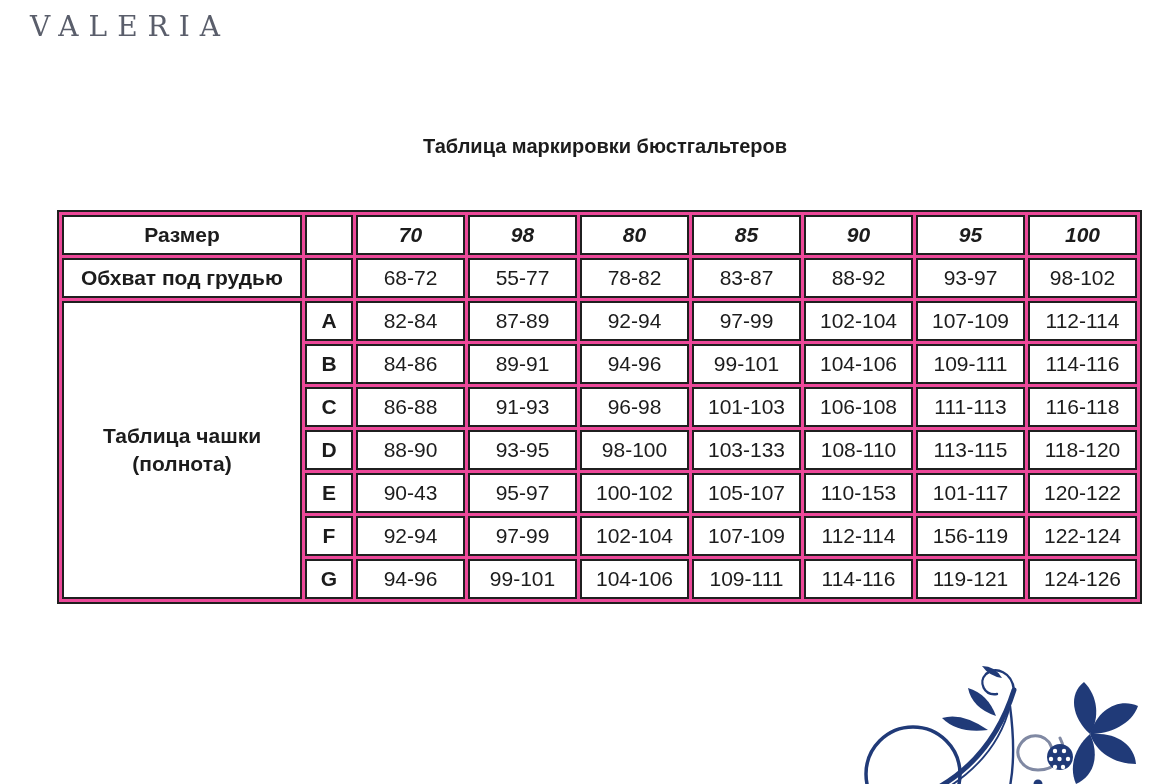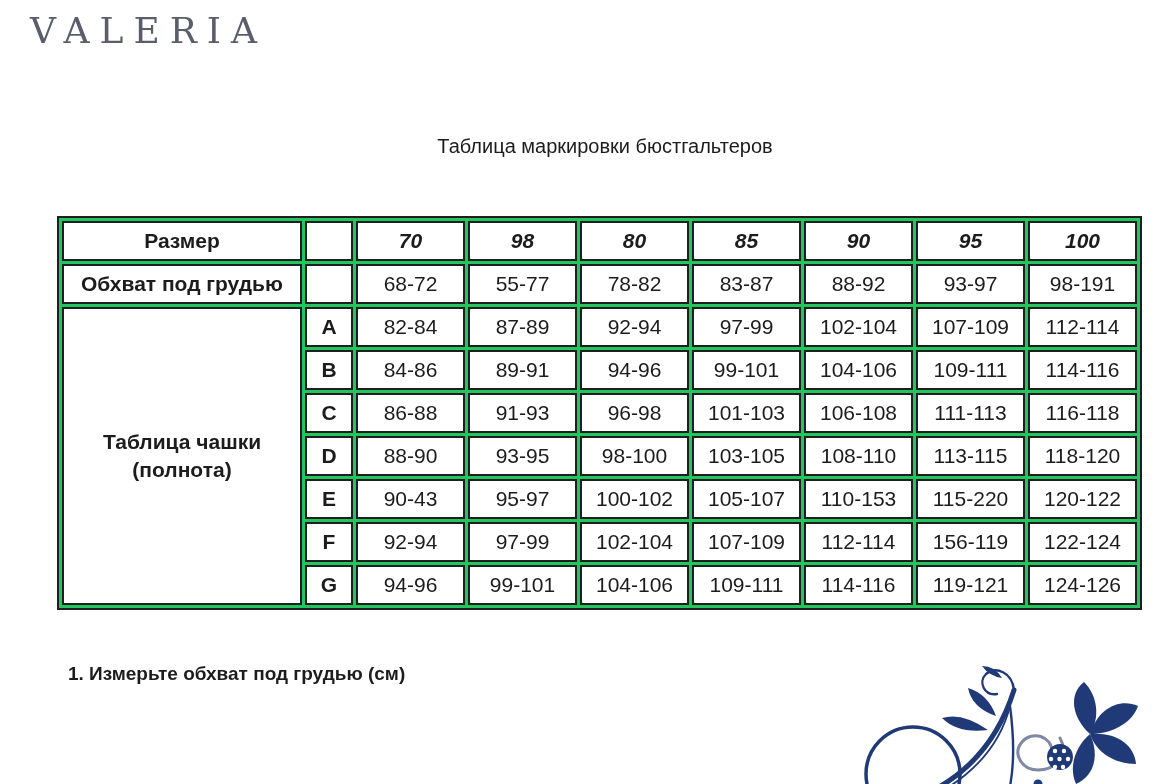--- a/index.html
+++ b/index.html
@@ -14,32 +14,32 @@
   html,body{margin:0;padding:0;}
   body{
     width:1173px;height:784px;position:relative;overflow:hidden;
     background:#ffffff;
     font-family:"Liberation Sans", sans-serif;
     color:var(--text);
   }
   .logo{
     position:absolute;left:30px;top:10px;
     font-family:"DejaVu Serif", serif;
-    font-size:36px;letter-spacing:10px;
+    font-size:28px;letter-spacing:10px;
     color:var(--logo);font-weight:400;
   }
   .title{
     position:absolute;left:37px;top:135px;width:1136px;
-    text-align:center;font-size:20px;font-weight:normal;
+    text-align:center;font-size:20px;font-weight:bold;
   }
   table.size-chart{
-    position:absolute;left:57px;top:216px;
+    position:absolute;left:57px;top:210px;
     border-collapse:separate;border-spacing:3px;
     border:2px solid var(--border);
-    table-layout:fixed;background:#22c55e;
+    table-layout:fixed;background:#ec4899;
   }
   table.size-chart td{
     border:2px solid var(--border);
     box-sizing:border-box;height:40px;
     text-align:center;vertical-align:middle;
     font-size:21px;padding:0;background:#fff;color:var(--text);
   }
   td.label{
     text-align:left;padding-left:13px;
     font-weight:bold;font-size:20px;
@@ -91,21 +91,21 @@
       </tr>
     <tr>
       <td class="peach label">Обхват под грудью</td>
       <td></td>
     <td>68-72</td>
         <td>55-77</td>
         <td>78-82</td>
         <td>83-87</td>
         <td>88-92</td>
         <td>93-97</td>
-        <td>98-191</td>
+        <td>98-102</td>
       </tr>
   <tr>
         <td class="peach label cup-label" rowspan="7">Таблица чашки
 (полнота)</td>
         <td class="cup-letter">A</td>
         <td>82-84</td>
         <td>87-89</td>
         <td>92-94</td>
         <td>97-99</td>
         <td>102-104</td>
@@ -130,33 +130,33 @@
         <td>101-103</td>
         <td>106-108</td>
         <td>111-113</td>
         <td>116-118</td>
       </tr>
       <tr>
         <td class="cup-letter">D</td>
         <td>88-90</td>
         <td>93-95</td>
         <td>98-100</td>
-        <td>103-105</td>
+        <td>103-133</td>
         <td>108-110</td>
         <td>113-115</td>
         <td>118-120</td>
       </tr>
       <tr>
         <td class="cup-letter">E</td>
         <td>90-43</td>
         <td>95-97</td>
         <td>100-102</td>
         <td>105-107</td>
         <td>110-153</td>
-        <td>115-220</td>
+        <td>101-117</td>
         <td>120-122</td>
       </tr>
       <tr>
         <td class="cup-letter">F</td>
         <td>92-94</td>
         <td>97-99</td>
         <td>102-104</td>
         <td>107-109</td>
         <td>112-114</td>
         <td>156-119</td>
@@ -169,21 +169,20 @@
         <td>104-106</td>
         <td>109-111</td>
         <td>114-116</td>
         <td>119-121</td>
         <td>124-126</td>
       </tr>
     </tbody>
 </table>
 
 <ul class="instructions">
-  <li>1. Измерьте обхват под грудью (см)</li>
 </ul>
 
 <svg class="ornament" viewBox="0 0 290 150" fill="none" xmlns="http://www.w3.org/2000/svg">
   <circle cx="55" cy="112" r="47" stroke="var(--ornament)" stroke-width="3.5"></circle>
   <path d="M 18 148 C 78 136, 132 104, 156 28" stroke="var(--ornament)" stroke-width="5" stroke-linecap="round"></path>
   <path d="M 30 150 C 88 136, 138 100, 152 44" stroke="var(--ornament)" stroke-width="1.8" stroke-linecap="round"></path>
   <path d="M 152 44 C 158 90, 156 124, 144 150" stroke="var(--ornament)" stroke-width="2.4" stroke-linecap="round"></path>
   <path d="M 156 28 C 154 10, 138 4, 128 12 C 120 20, 126 34, 139 32" stroke="var(--ornament)" stroke-width="2.4" stroke-linecap="round"></path>
   <path d="M 144 16 Q 137 4 124 4 Q 131 14 144 16 Z" fill="var(--ornament)"></path>
   <path d="M 130 68 Q 104 50 84 56 Q 100 72 130 68 Z" fill="var(--ornament)"></path>

